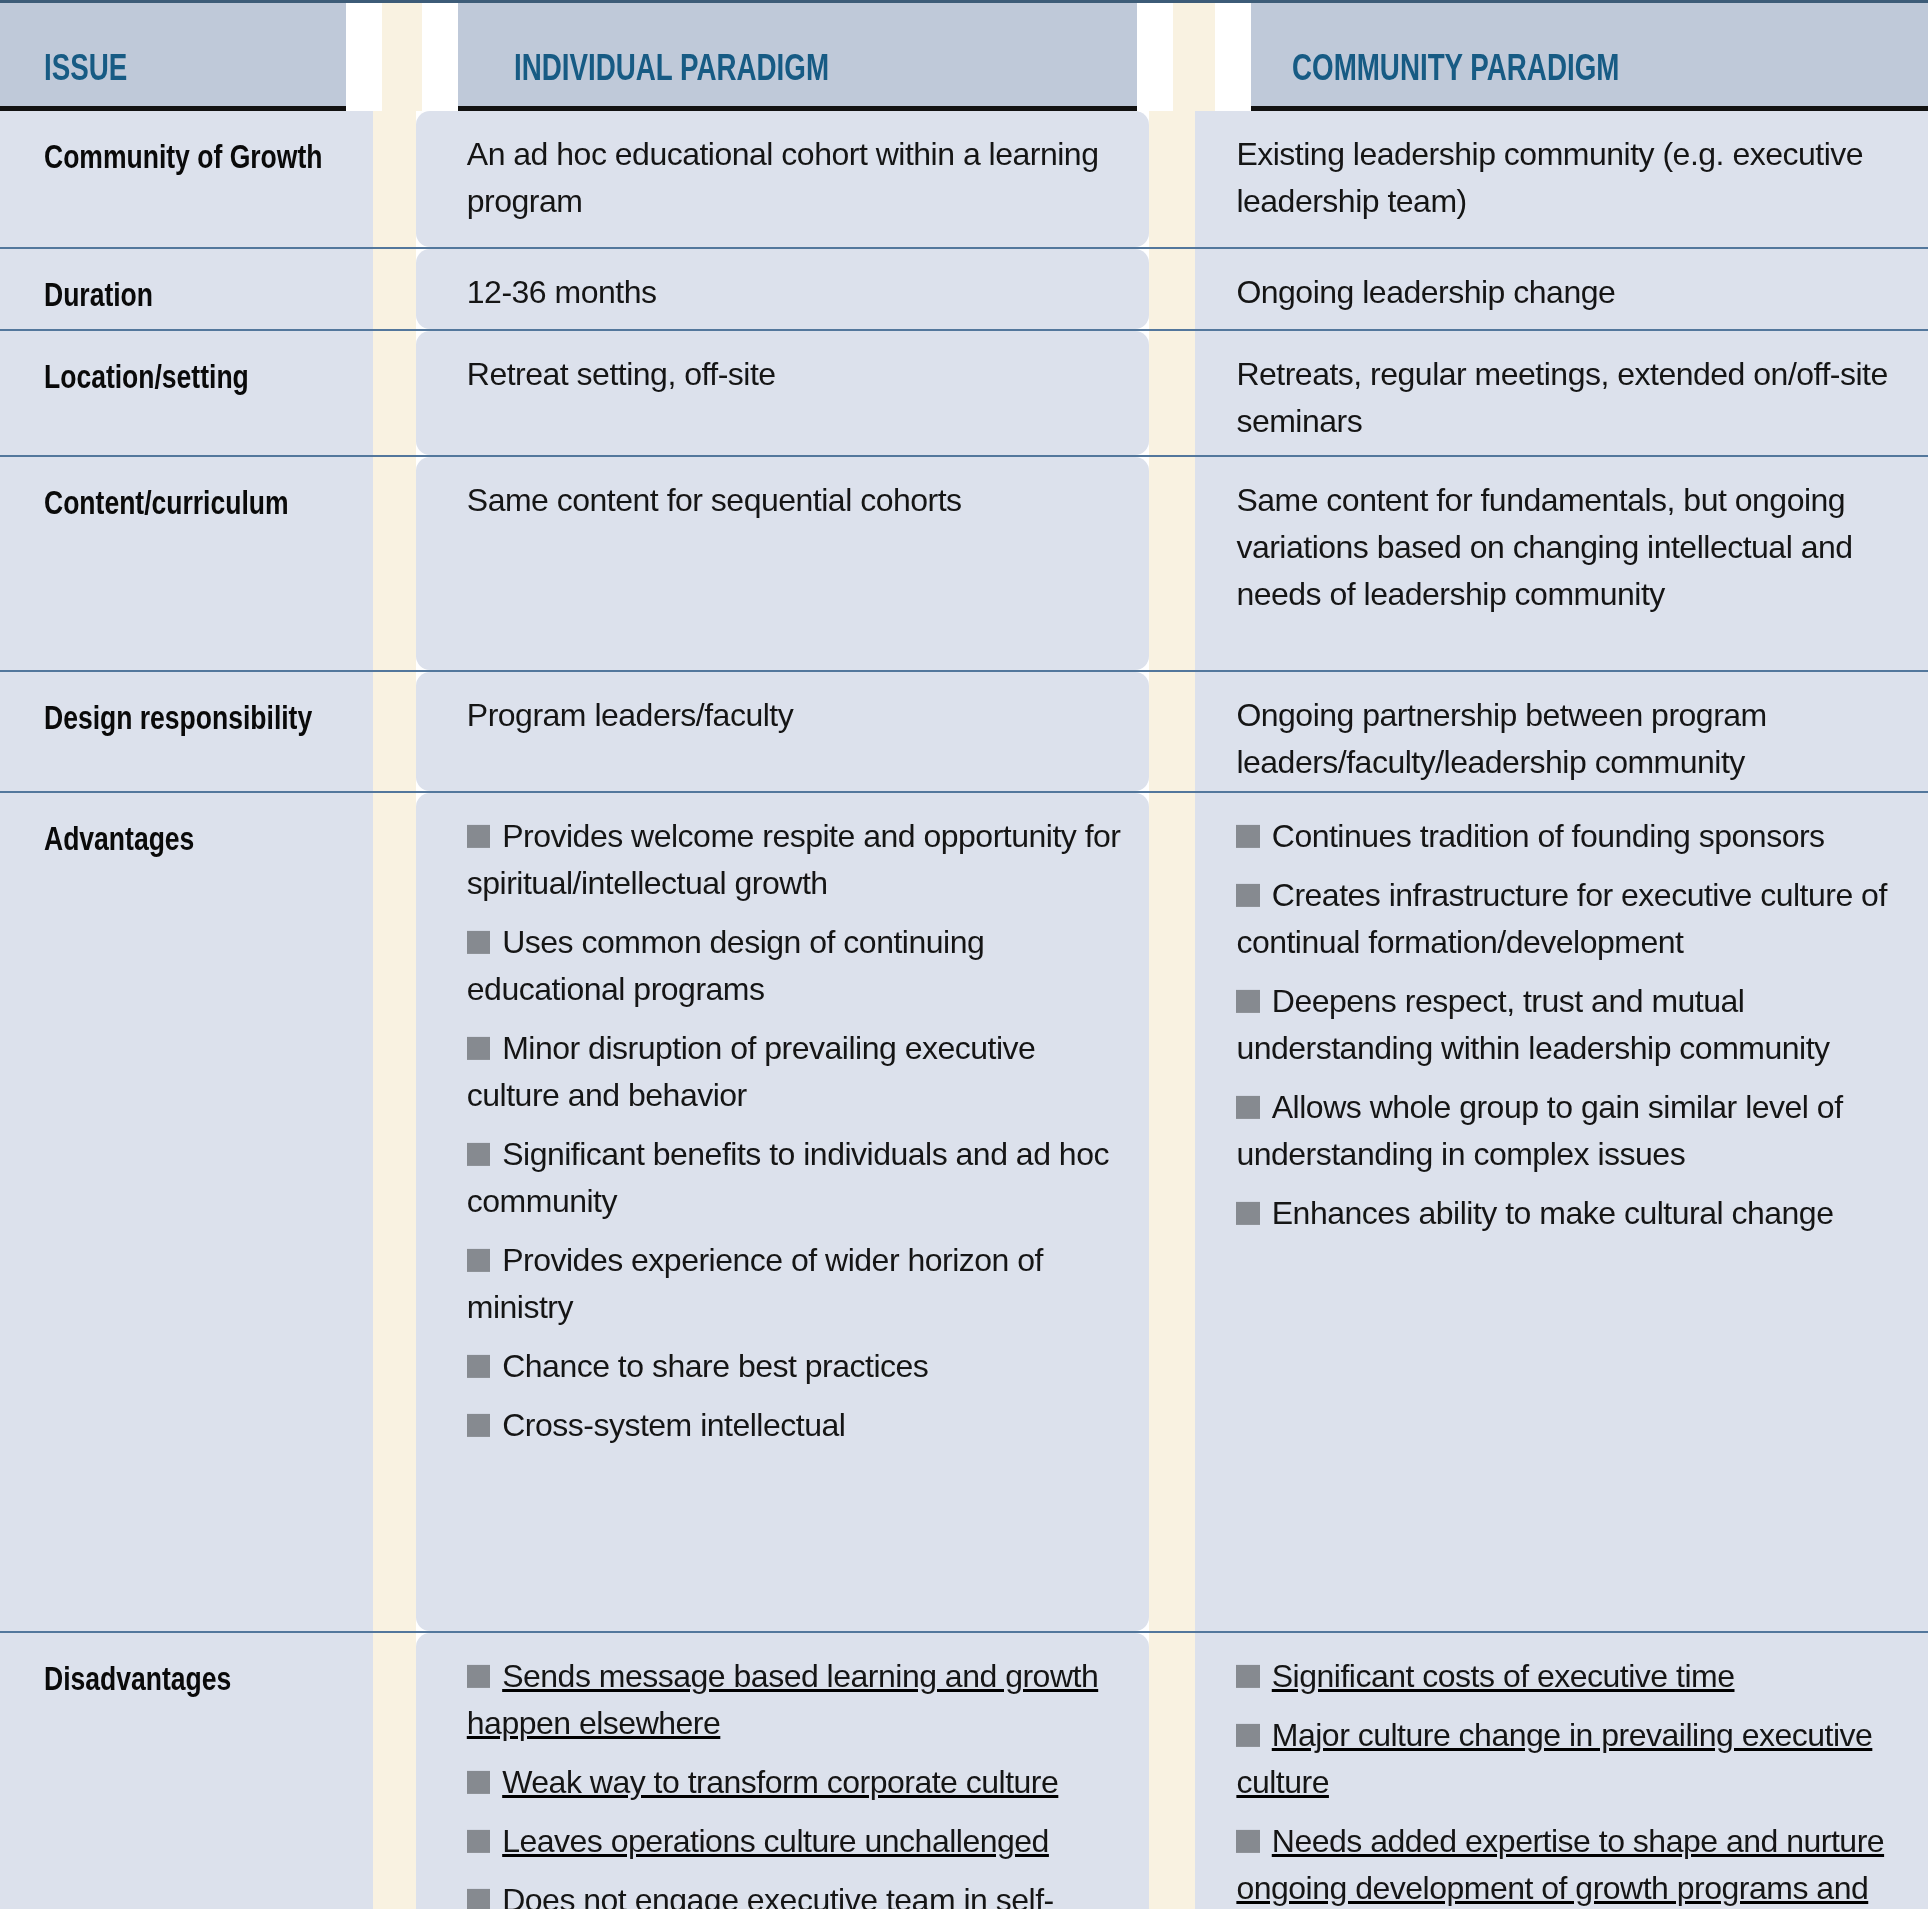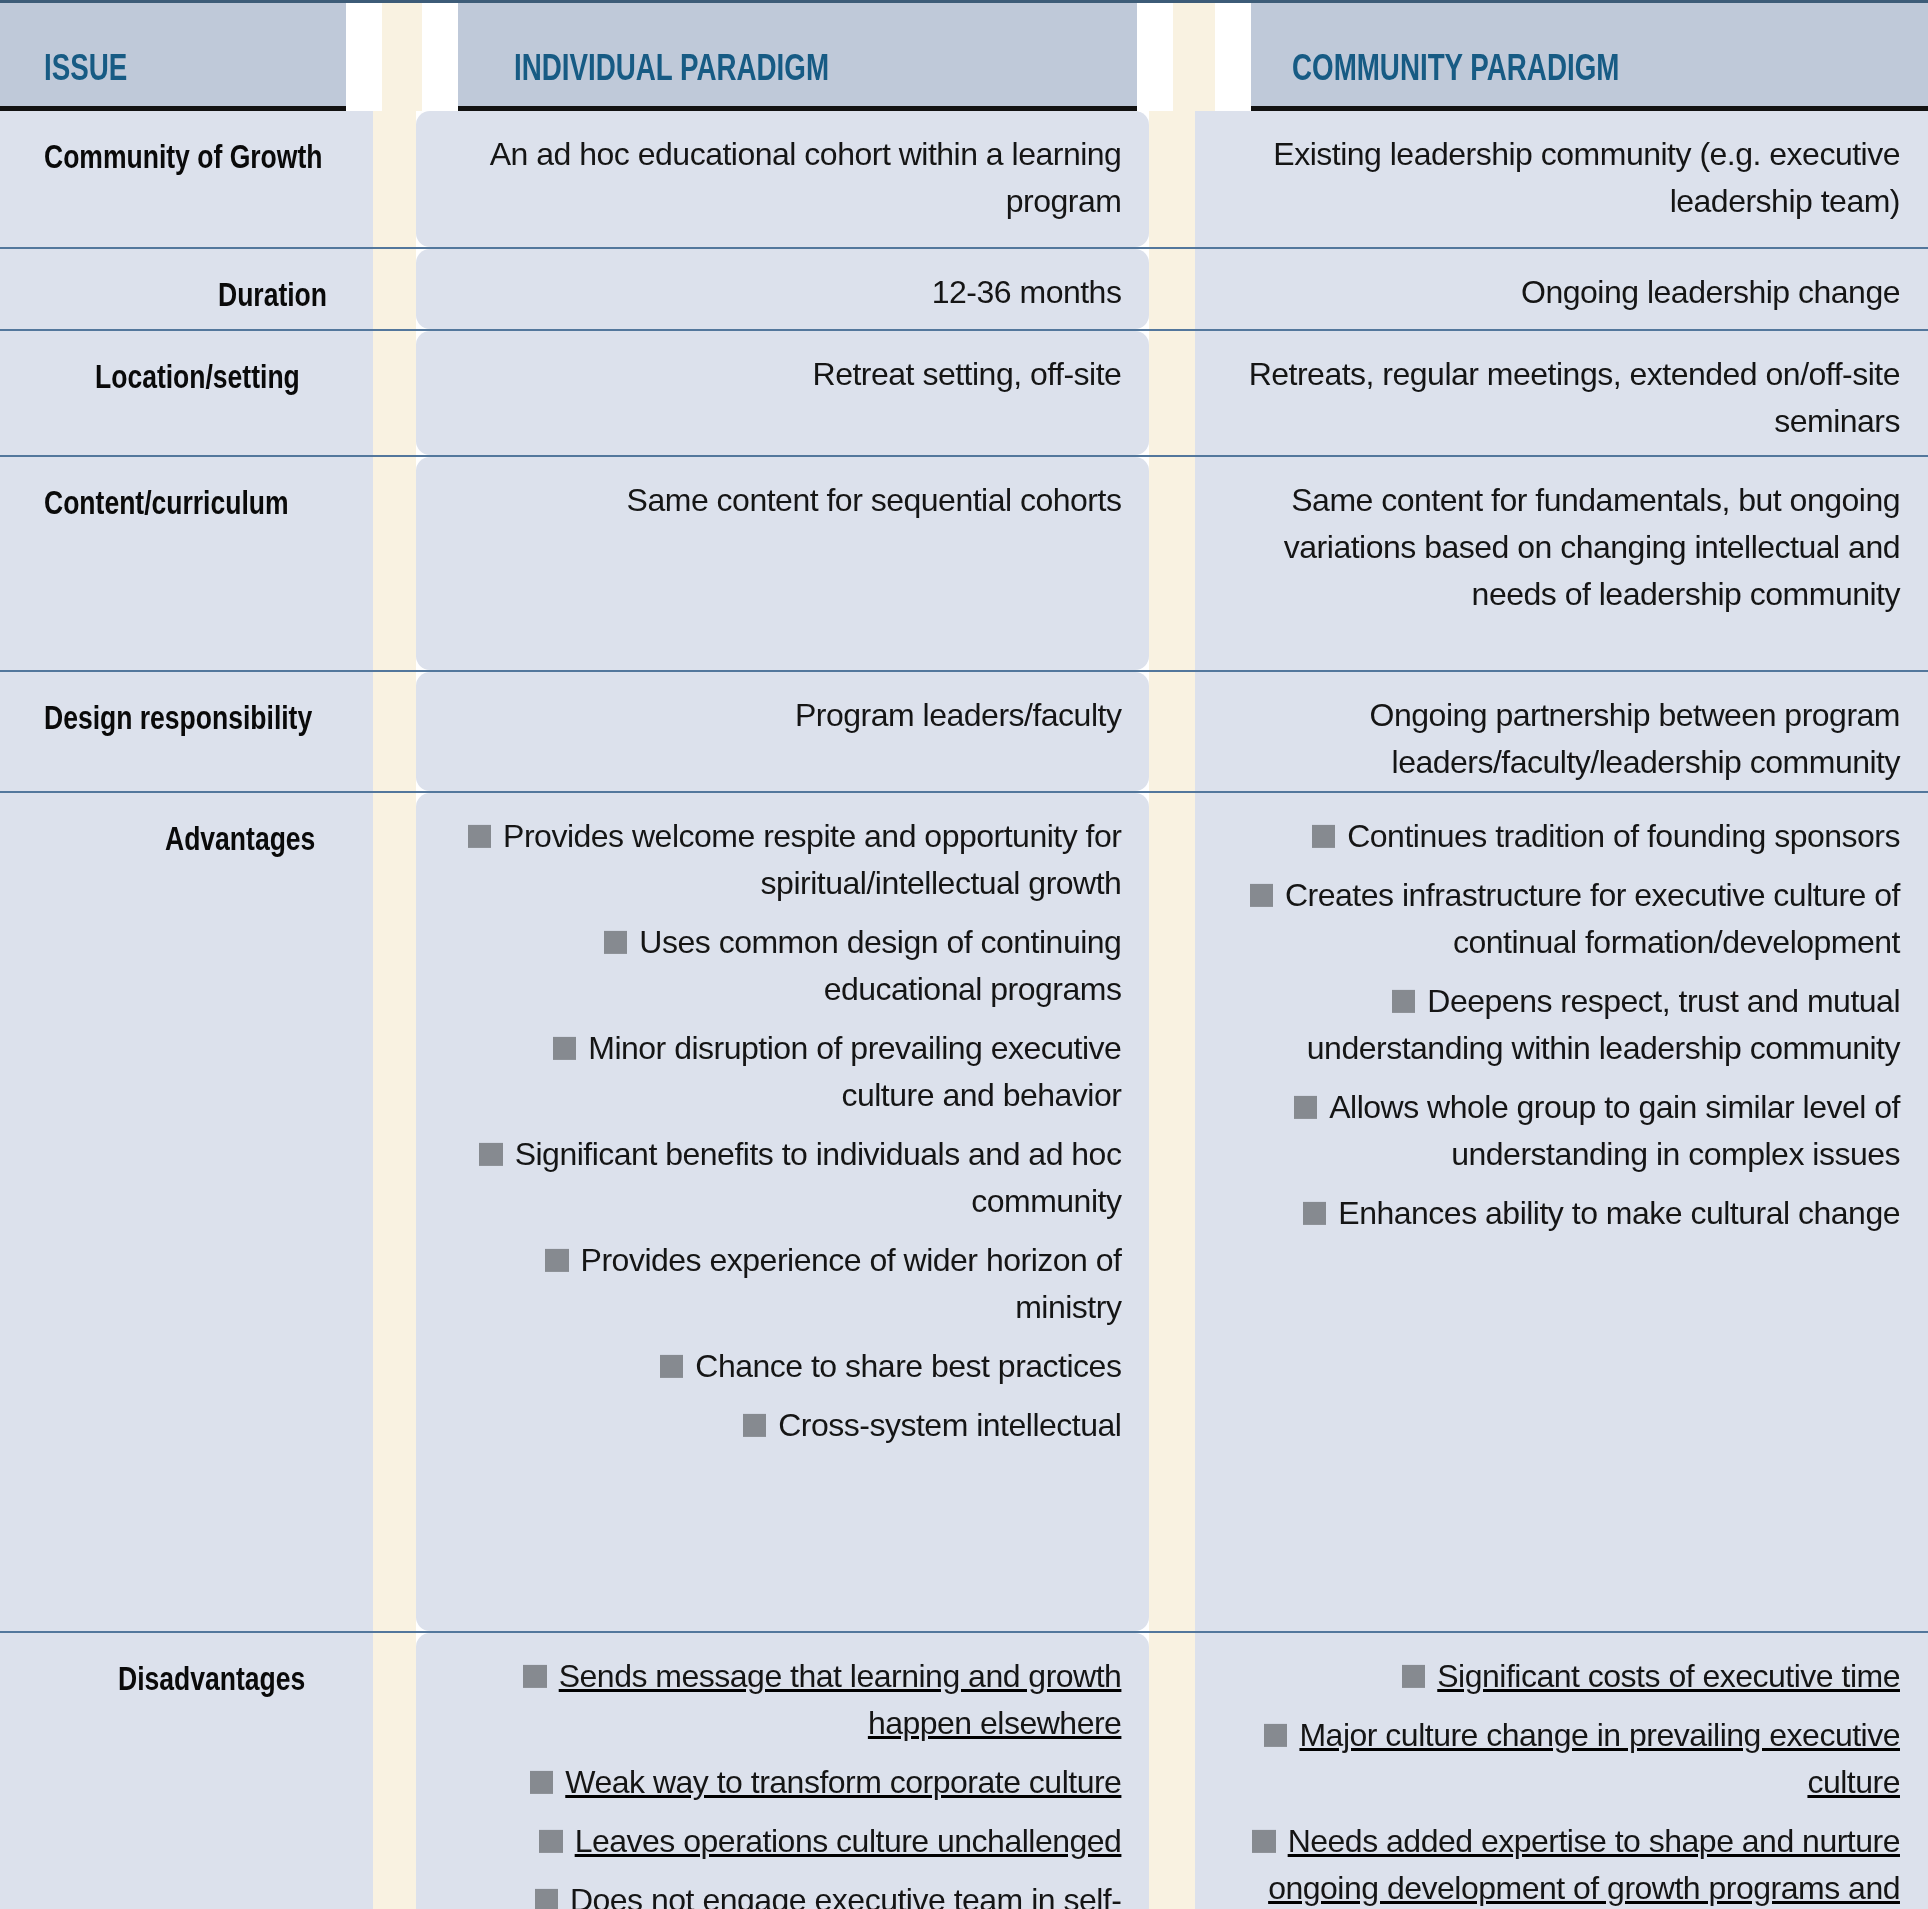--- a/index.html
+++ b/index.html
@@ -41,21 +41,21 @@
     letter-spacing:0px;
     transform:scaleX(0.75);transform-origin:left bottom;
     white-space:nowrap;
     padding-bottom:17px;
   }
   .header-row .c1{padding-left:44px;}
   .header-row .c2{padding-left:56px;}
   .header-row .c3{padding-left:41px;}
 
   
-  .body-row .cell{background:#dce1ec;text-align:right;}
+  .body-row .cell{background:#dce1ec;}
   .body-row{border-bottom:2.8px solid #53779c;}
   .body-row.last{border-bottom:none;}
 
   .body-row .c1{padding:26px 15px 0 44px;}
   .body-row .c2{padding:20.6px 28px 0 51px;border-radius:14px;}
   .body-row .c3{padding:20.6px 28px 0 41px;}
 
   .rowlabel{
     display:inline-block;
     font-size:34px;font-weight:bold;color:#0a0a0a;
@@ -175,21 +175,21 @@
           <div class="bullet-item"><span class="bullet-sq"></span><span>Creates infrastructure for executive culture of continual formation/development</span></div>
           <div class="bullet-item"><span class="bullet-sq"></span><span>Deepens respect, trust and mutual understanding within leadership community</span></div>
           <div class="bullet-item"><span class="bullet-sq"></span><span>Allows whole group to gain similar level of understanding in complex issues</span></div>
           <div class="bullet-item"><span class="bullet-sq"></span><span>Enhances ability to make cultural change</span></div>
         </div>
       </div>
       <div class="row body-row last" style="height: 467px; text-decoration: underline;">
         <div class="cell c1"><span class="rowlabel">Disadvantages</span></div>
         <div class="stripe g1"></div>
         <div class="cell c2">
-          <div class="bullet-item"><span class="bullet-sq"></span><span>Sends message that learning and growth happen elsewhere</span></div>
+          <div class="bullet-item"><span class="bullet-sq"></span><span>Sends message based learning and growth happen elsewhere</span></div>
           <div class="bullet-item"><span class="bullet-sq"></span><span>Weak way to transform corporate culture</span></div>
           <div class="bullet-item"><span class="bullet-sq"></span><span>Leaves operations culture unchallenged</span></div>
           <div class="bullet-item"><span class="bullet-sq"></span><span>Does not engage executive team in self-awareness and shared new learnings/growth</span></div>
         </div>
         <div class="stripe g2"></div>
         <div class="cell c3">
           <div class="bullet-item"><span class="bullet-sq"></span><span>Significant costs of executive time</span></div>
           <div class="bullet-item"><span class="bullet-sq"></span><span>Major culture change in prevailing executive culture</span></div>
           <div class="bullet-item"><span class="bullet-sq"></span><span>Needs added expertise to shape and nurture ongoing development of growth programs and processes, hence added expense</span></div>
           <div class="bullet-item"><span class="bullet-sq"></span><span>Difficult to sustain amid operational pressures</span></div>

